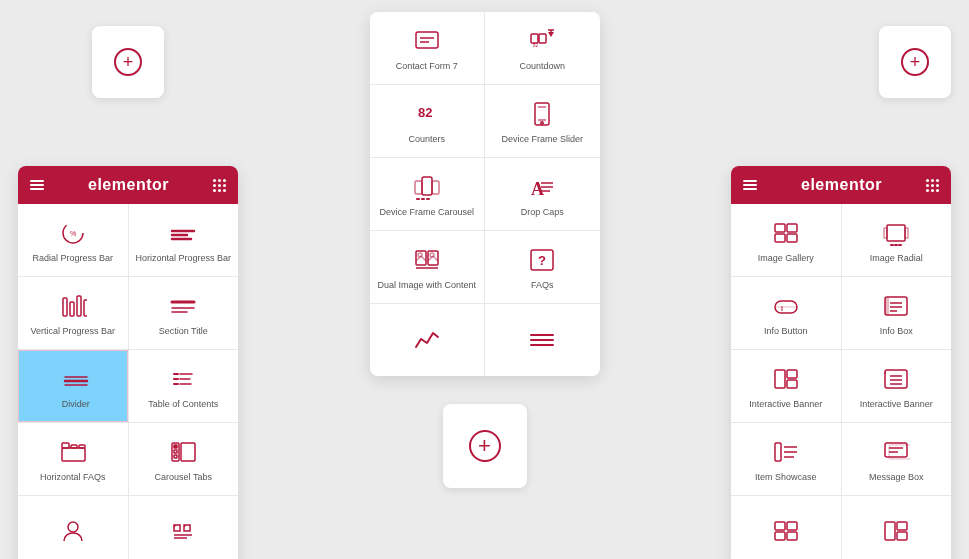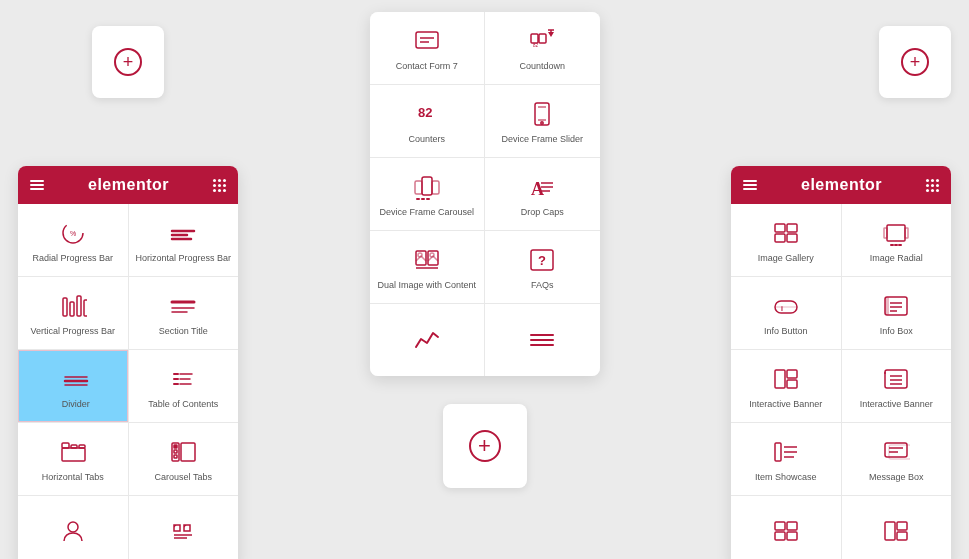--- a/index.html
+++ b/index.html
@@ -304,21 +304,21 @@
 
           <div class="widget-item">
             <div class="widget-icon">
               <svg viewBox="0 0 28 28">
                 <rect x="3" y="5" width="7" height="5" rx="1"></rect>
                 <rect x="12" y="7" width="6" height="3" rx="1"></rect>
                 <rect x="20" y="7" width="6" height="3" rx="1"></rect>
                 <rect x="3" y="10" width="23" height="13" rx="1"></rect>
               </svg>
             </div>
-            <div class="widget-label">Horizontal Tabs</div>
+            <div class="widget-label">Horizontal FAQs</div>
           </div>
 
           <div class="widget-item">
             <div class="widget-icon">
               <svg viewBox="0 0 28 28">
                 <rect x="3" y="5" width="7" height="18" rx="1"></rect>
                 <rect x="5" y="7" width="3" height="3" rx="0.5" fill="#b5163b"></rect>
                 <rect x="5" y="12" width="3" height="3" rx="0.5"></rect>
                 <rect x="5" y="17" width="3" height="3" rx="0.5"></rect>
                 <rect x="12" y="5" width="14" height="18" rx="1"></rect>

